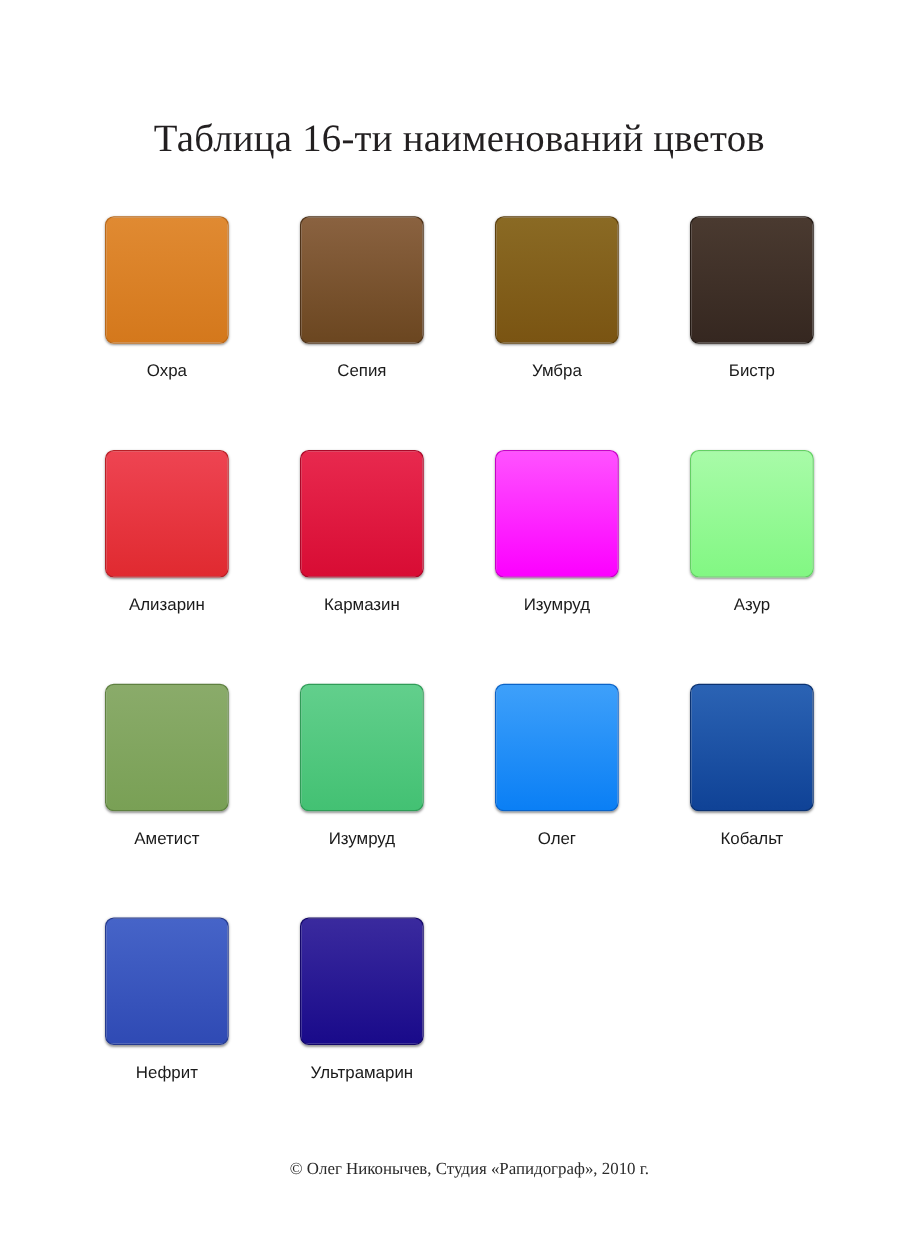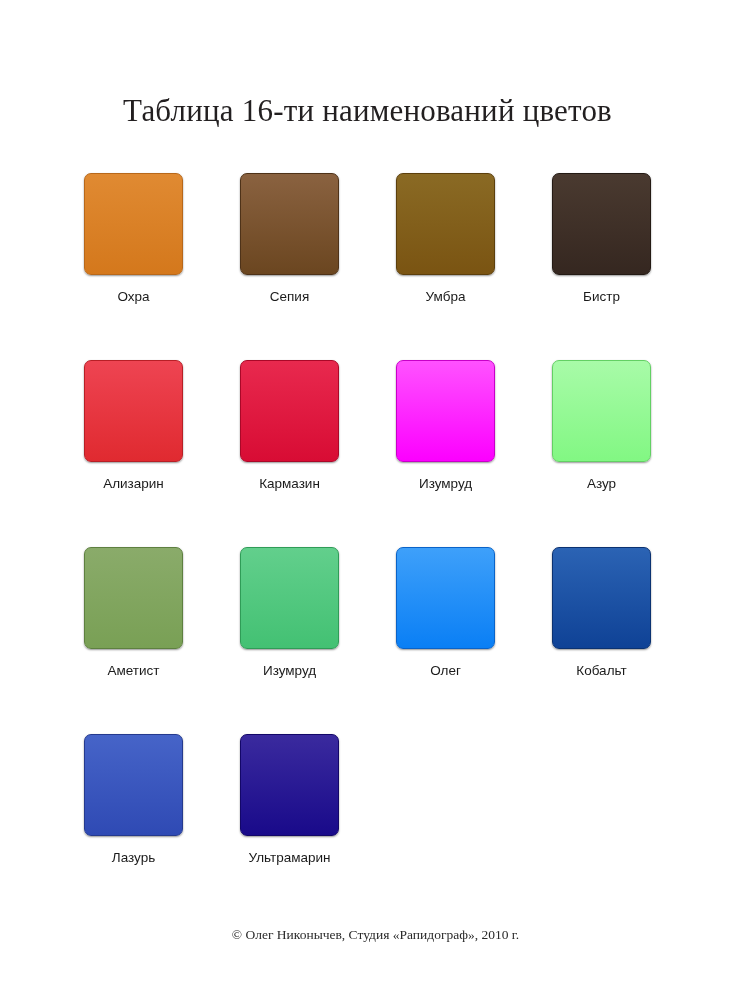--- a/index.html
+++ b/index.html
@@ -139,21 +139,21 @@
       <div class="swatch-cell">
         <div class="swatch-chip" style="background: linear-gradient(rgb(62, 160, 250) 0%, rgb(10, 127, 245) 100%); border: 1px solid rgb(10, 99, 200);"></div>
         <div class="swatch-label">Олег</div>
       </div>
       <div class="swatch-cell">
         <div class="swatch-chip" style="background: linear-gradient(rgb(43, 99, 180) 0%, rgb(15, 66, 150) 100%); border: 1px solid rgb(11, 50, 113);"></div>
         <div class="swatch-label">Кобальт</div>
       </div>
       <div class="swatch-cell">
         <div class="swatch-chip" style="background: linear-gradient(rgb(70, 100, 200) 0%, rgb(47, 74, 180) 100%); border: 1px solid rgb(37, 58, 142);"></div>
-        <div class="swatch-label">Лазурь</div>
+        <div class="swatch-label">Нефрит</div>
       </div>
       <div class="swatch-cell">
         <div class="swatch-chip" style="background: linear-gradient(rgb(58, 42, 158) 0%, rgb(25, 10, 138) 100%); border: 1px solid rgb(19, 7, 104);"></div>
         <div class="swatch-label">Ультрамарин</div>
       </div>
     </div>
 
   <div class="footer">© Олег Никонычев, Студия «Рапидограф», 2010 г.</div>
 
 </div>

